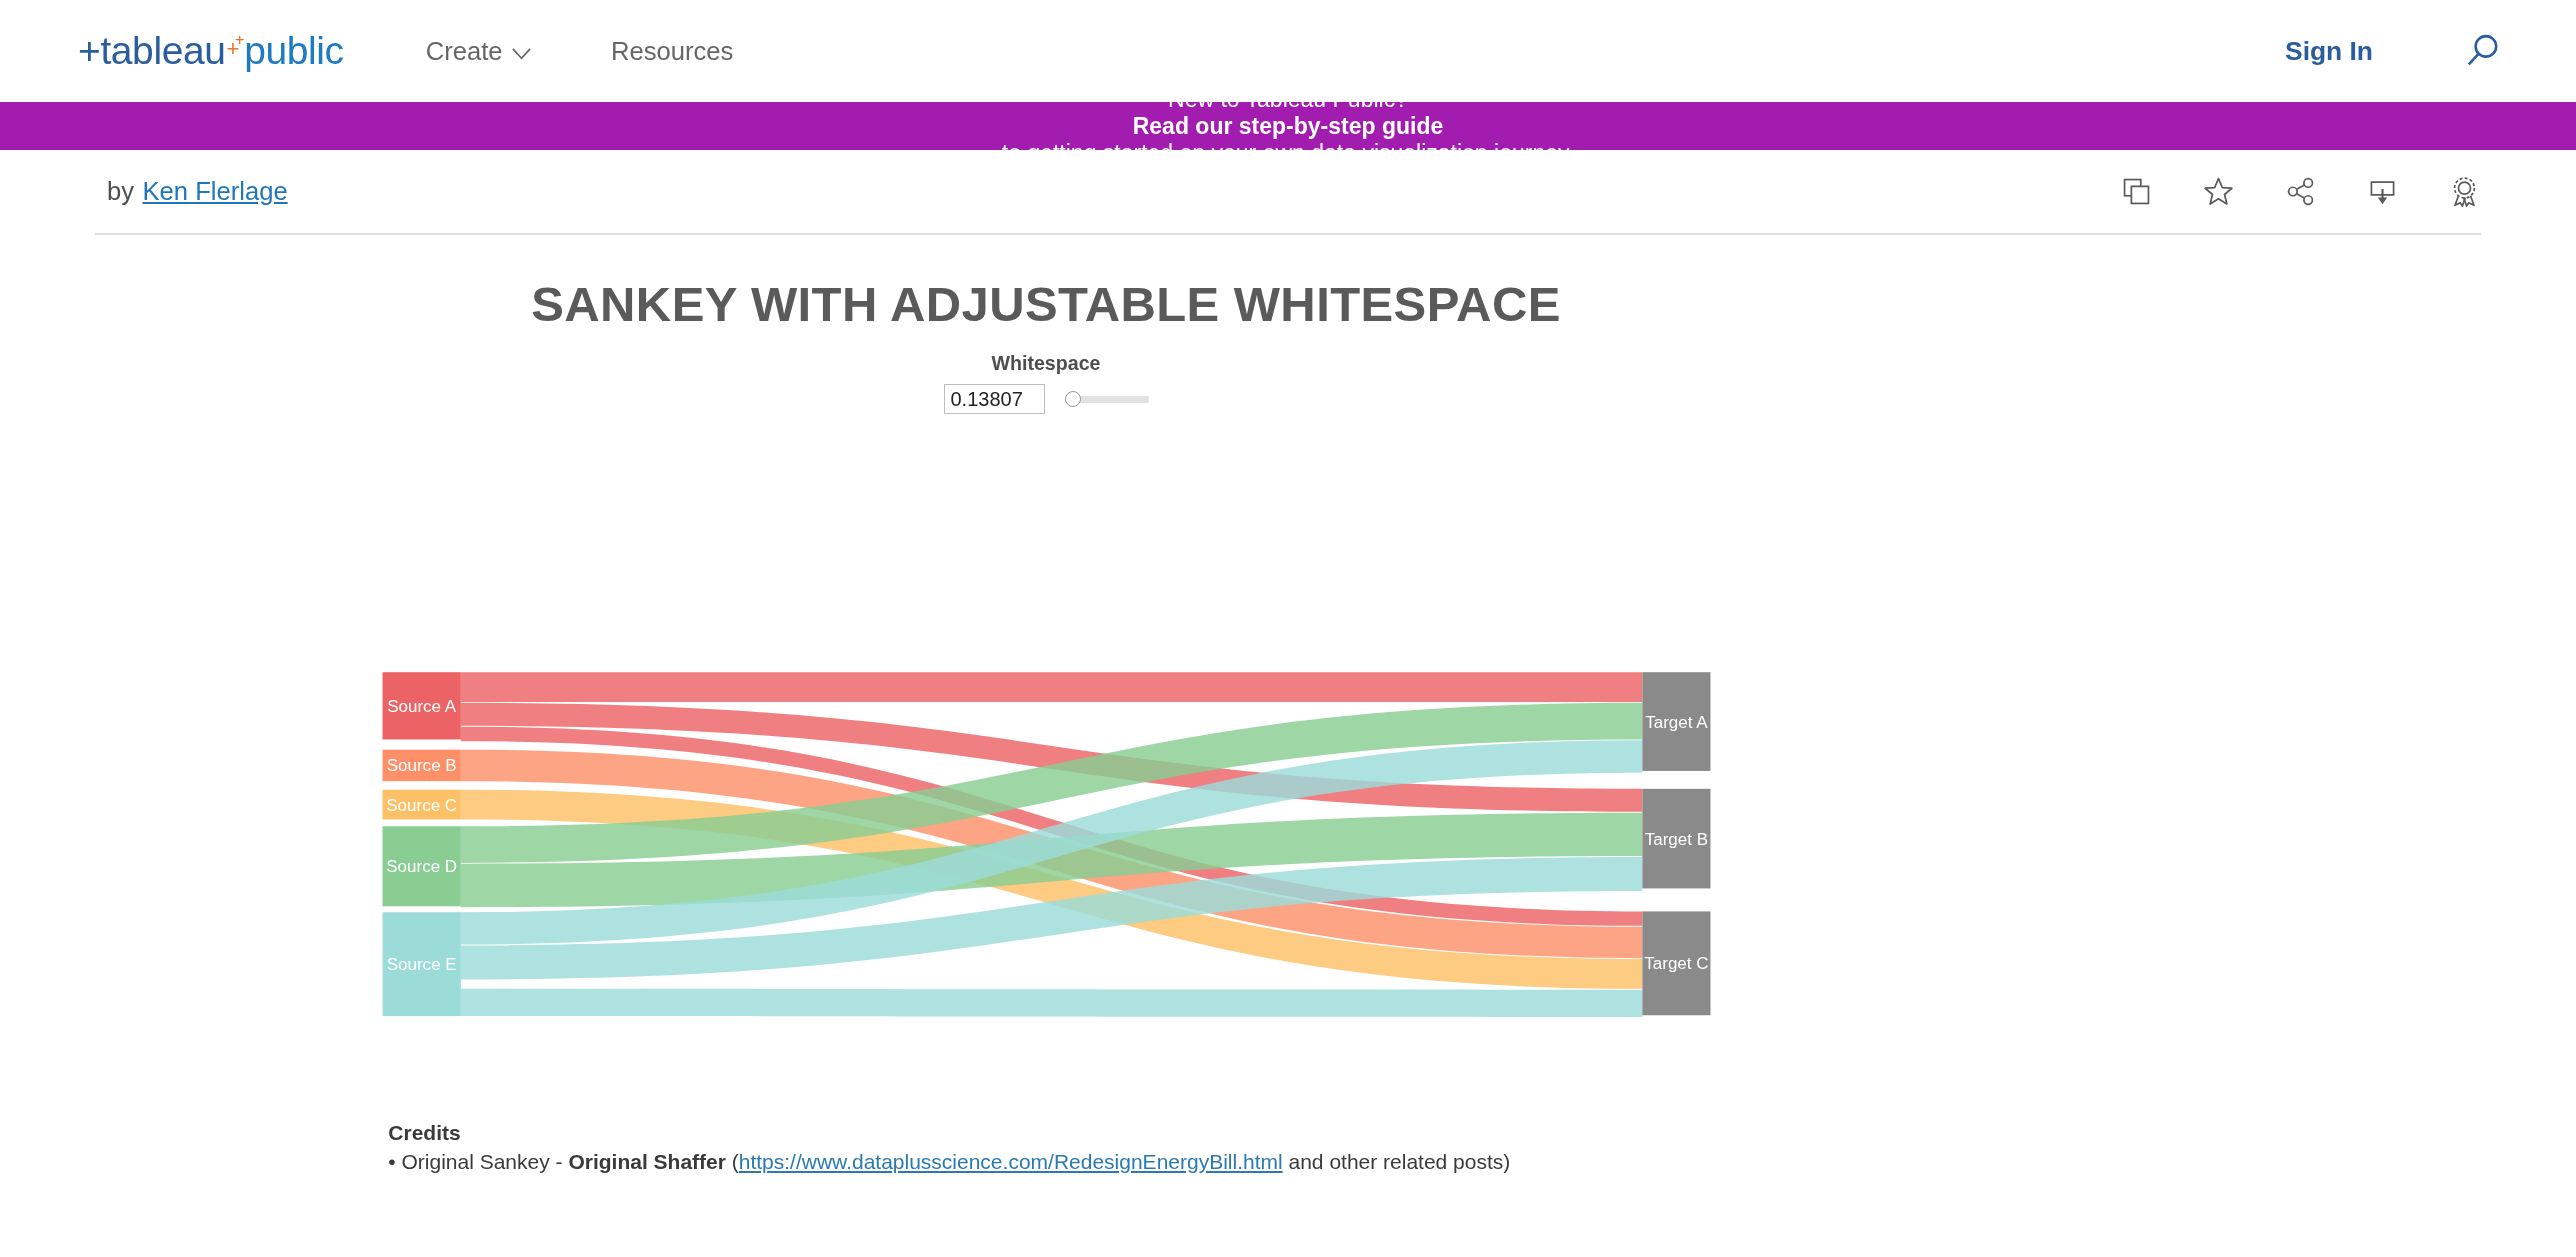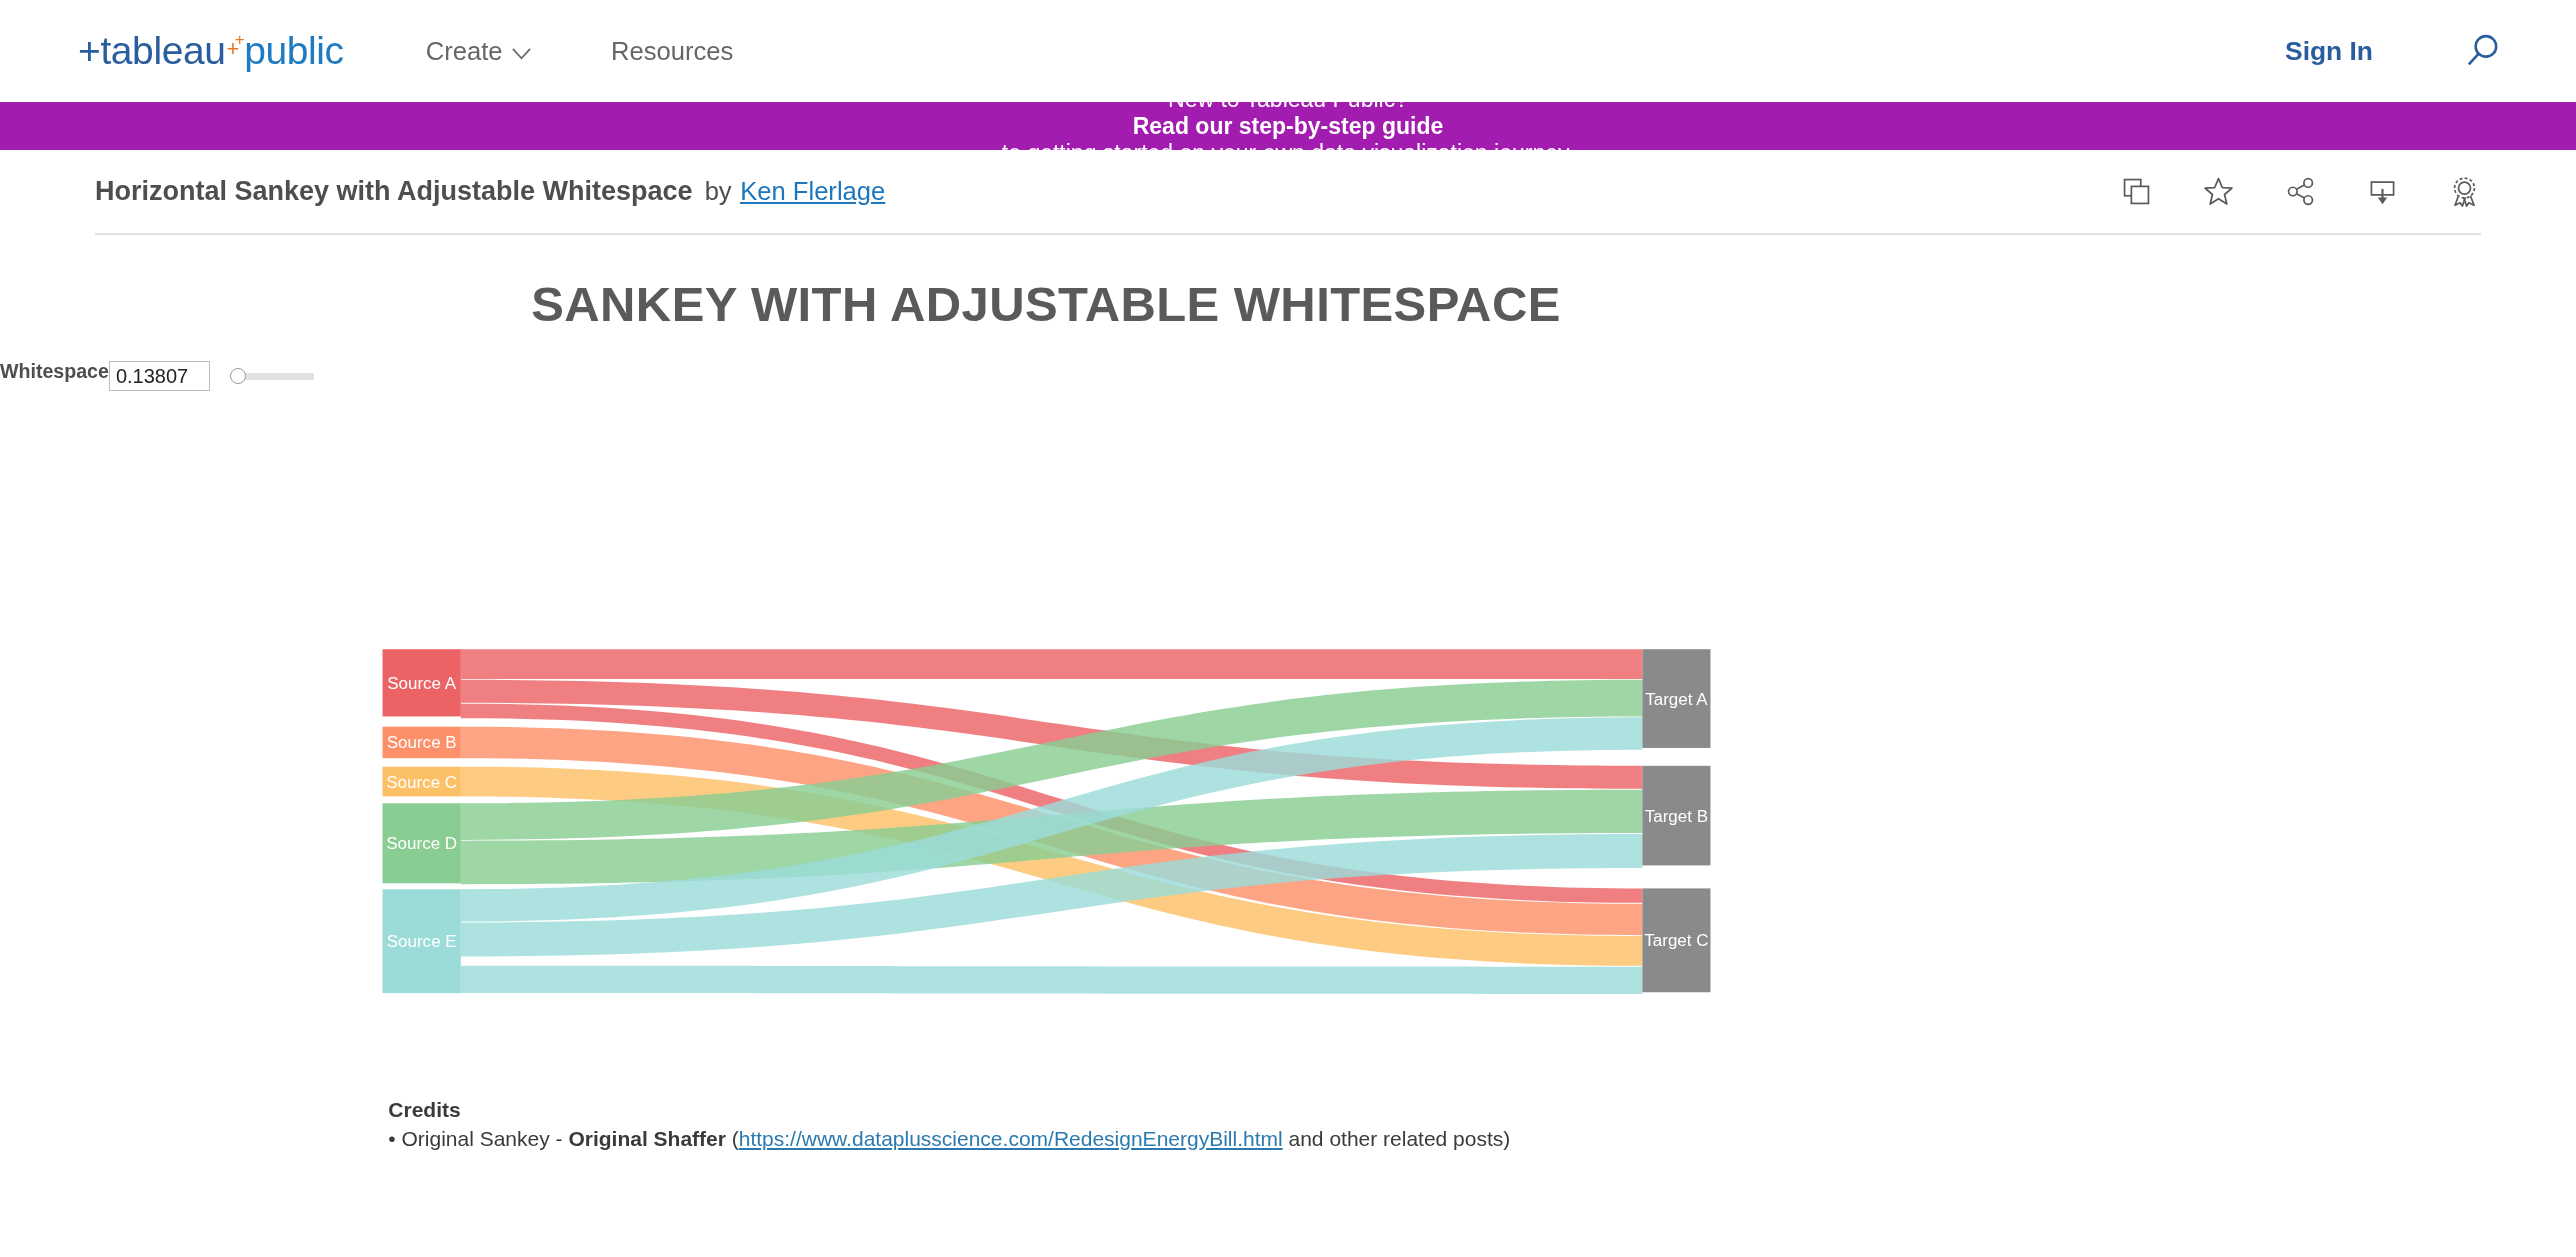--- a/index.html
+++ b/index.html
@@ -119,22 +119,23 @@
     font-weight: bold;
     color: #5a5a5a;
     letter-spacing: 0.4px;
     margin-top: 41px;
     font-family: "Liberation Sans", sans-serif;
   }
 
   .ws-control {
     margin-top: 20.4px;
     display: flex;
-    flex-direction: row;
-    align-items: center;
+    flex-direction: column;
+    align-items: center;
+    justify-content: center;
   }
   .ws-label {
     font-size: 19.6px;
     font-weight: bold;
     color: #4e4e4e;
   }
   .ws-row {
     display: flex;
     align-items: center;
     margin-top: 9.4px;
@@ -240,21 +241,20 @@
   </div>
 </div>
 
 <div class="banner">
   <span>New to Tableau Public? </span>
     <span class="banner-link">Read our step-by-step guide</span>
     <span> to getting started on your own data visualization journey.</span>
 </div>
 
 <div class="vizbar">
-  <span class="viz-title">Horizontal Sankey with Adjustable Whitespace</span>
   <span class="viz-by">by</span>
   <span class="viz-author">Ken Flerlage</span>
 
   <div class="viz-actions">
     <div class="act">
       <svg width="29" height="29" viewBox="0 0 34 34">
         <rect x="3" y="3" width="19" height="19" stroke="#5a5a5a" stroke-width="2" fill="none"></rect>
         <rect x="11" y="11" width="20" height="20" stroke="#5a5a5a" stroke-width="2" fill="#fff"></rect>
       </svg>
     </div>

